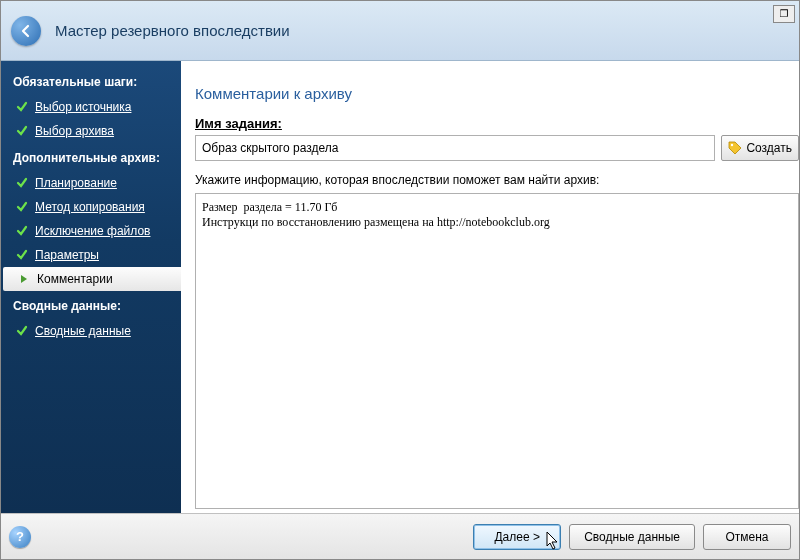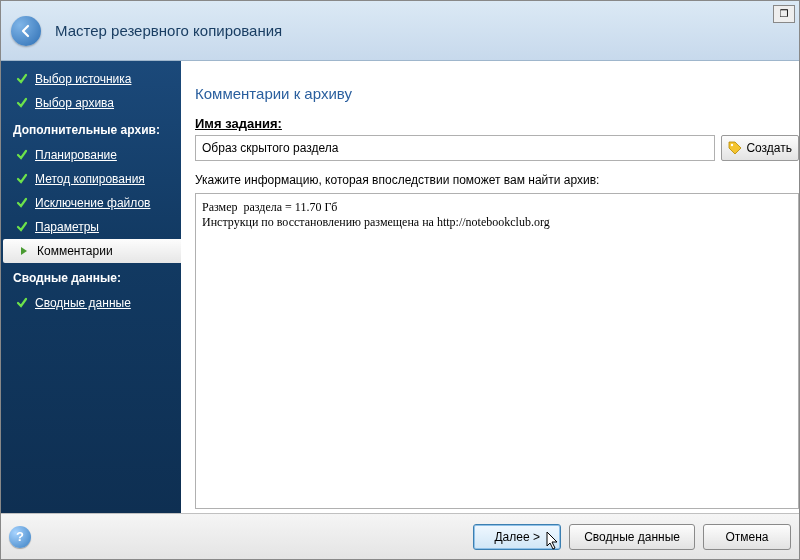--- a/index.html
+++ b/index.html
@@ -46,28 +46,29 @@
 </head>
 <body>
 
 <div class="window">
   <div class="titlebar">
     <div class="back-btn">
       <svg viewBox="0 0 16 16">
           <path d="M10 3 L5 8 L10 13" stroke="#fff" stroke-width="2.2" fill="none" stroke-linecap="round" stroke-linejoin="round"></path>
         </svg>
     </div>
-    <div class="title-text">Мастер резервного копирования</div>
+    <div class="title-text">Мастер резервного впоследствии</div>
     <div class="titlebar-right">
       <div class="tb-icon">❐</div>
     </div>
   </div>
 
   <div class="body">
     <div class="sidebar">
+      <div class="section-title">Обязательные шаги:</div>
       <div class="step">
         <span class="check">
             <svg viewBox="0 0 12 12">
               <path d="M2 6 L5 9 L10 2" stroke="#6de24a" stroke-width="2.2" fill="none" stroke-linecap="round"></path>
             </svg>
           </span>
         <span class="lbl">Выбор источника</span>
       </div>
       <div class="step">
         <span class="check">

